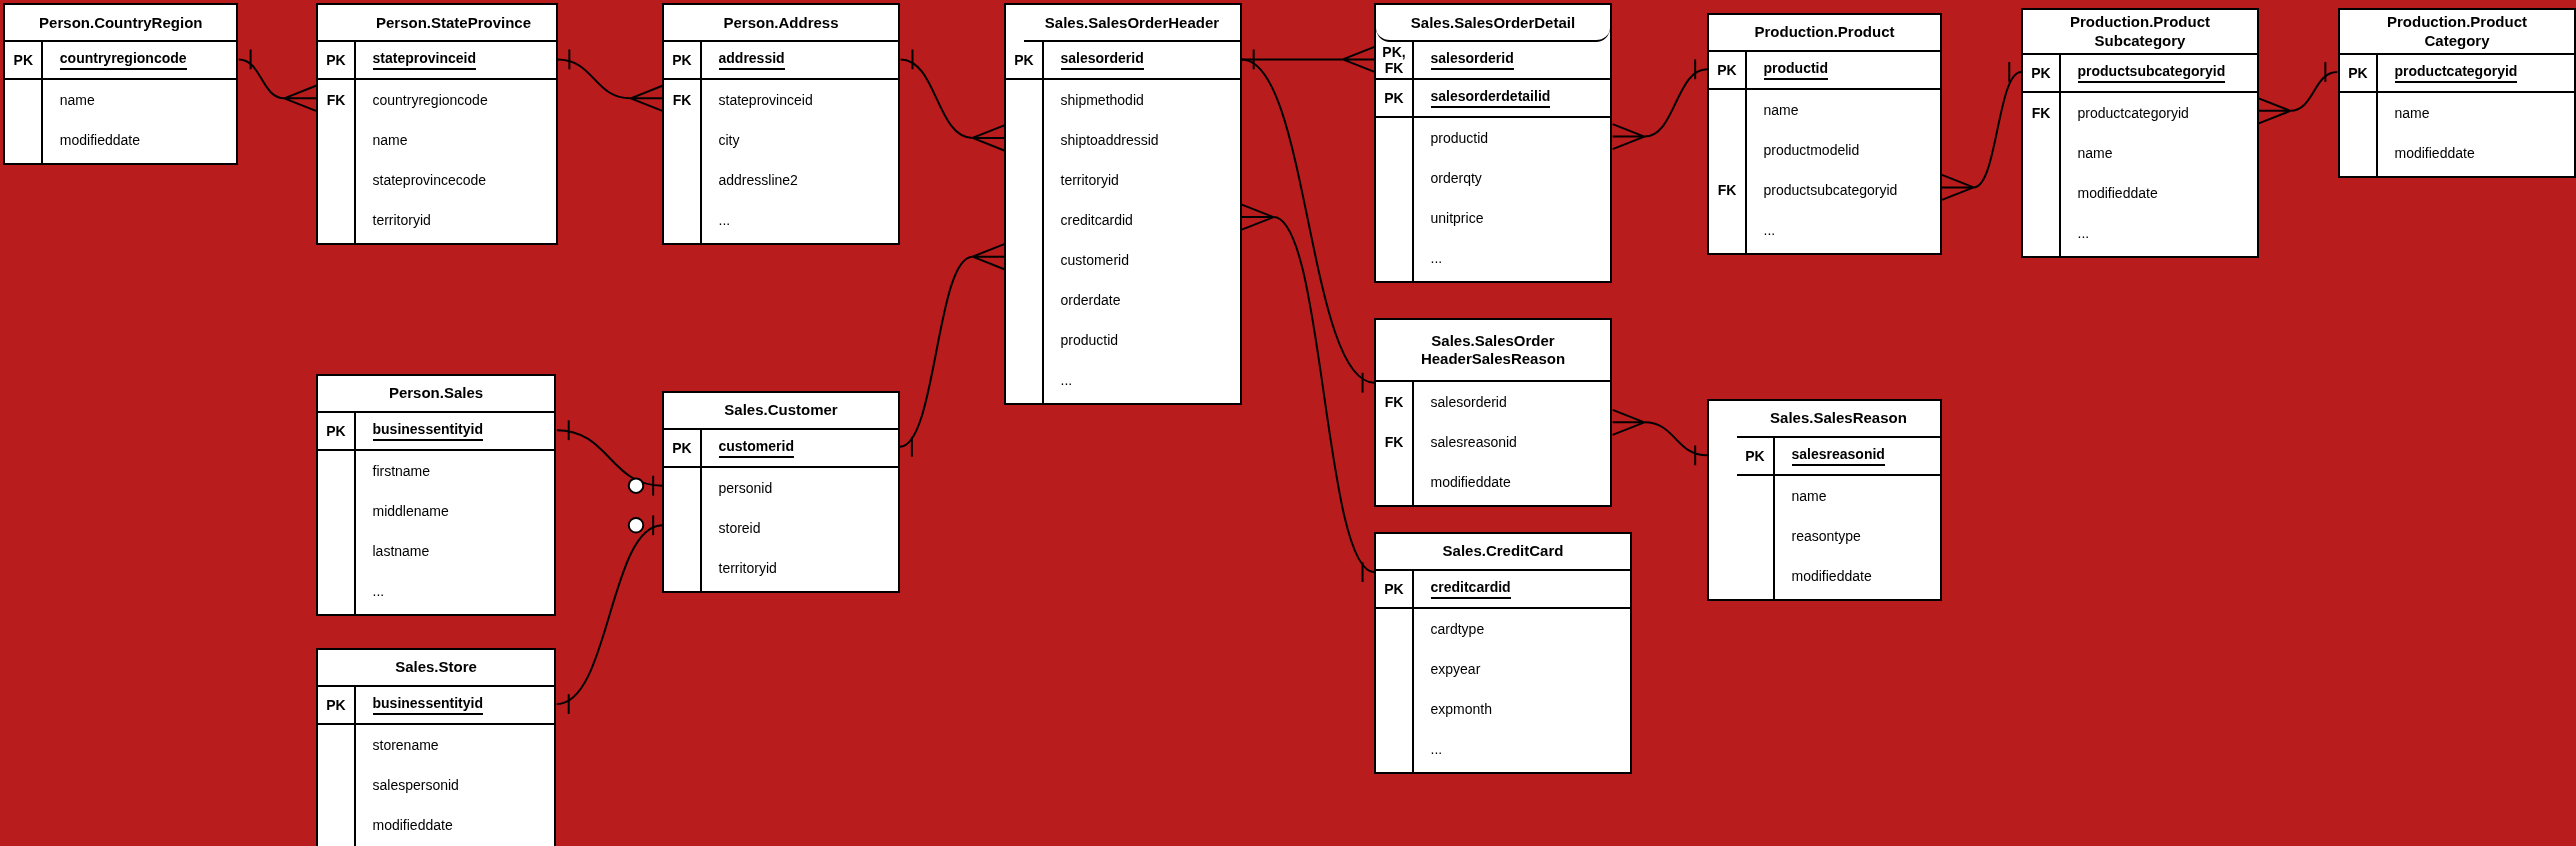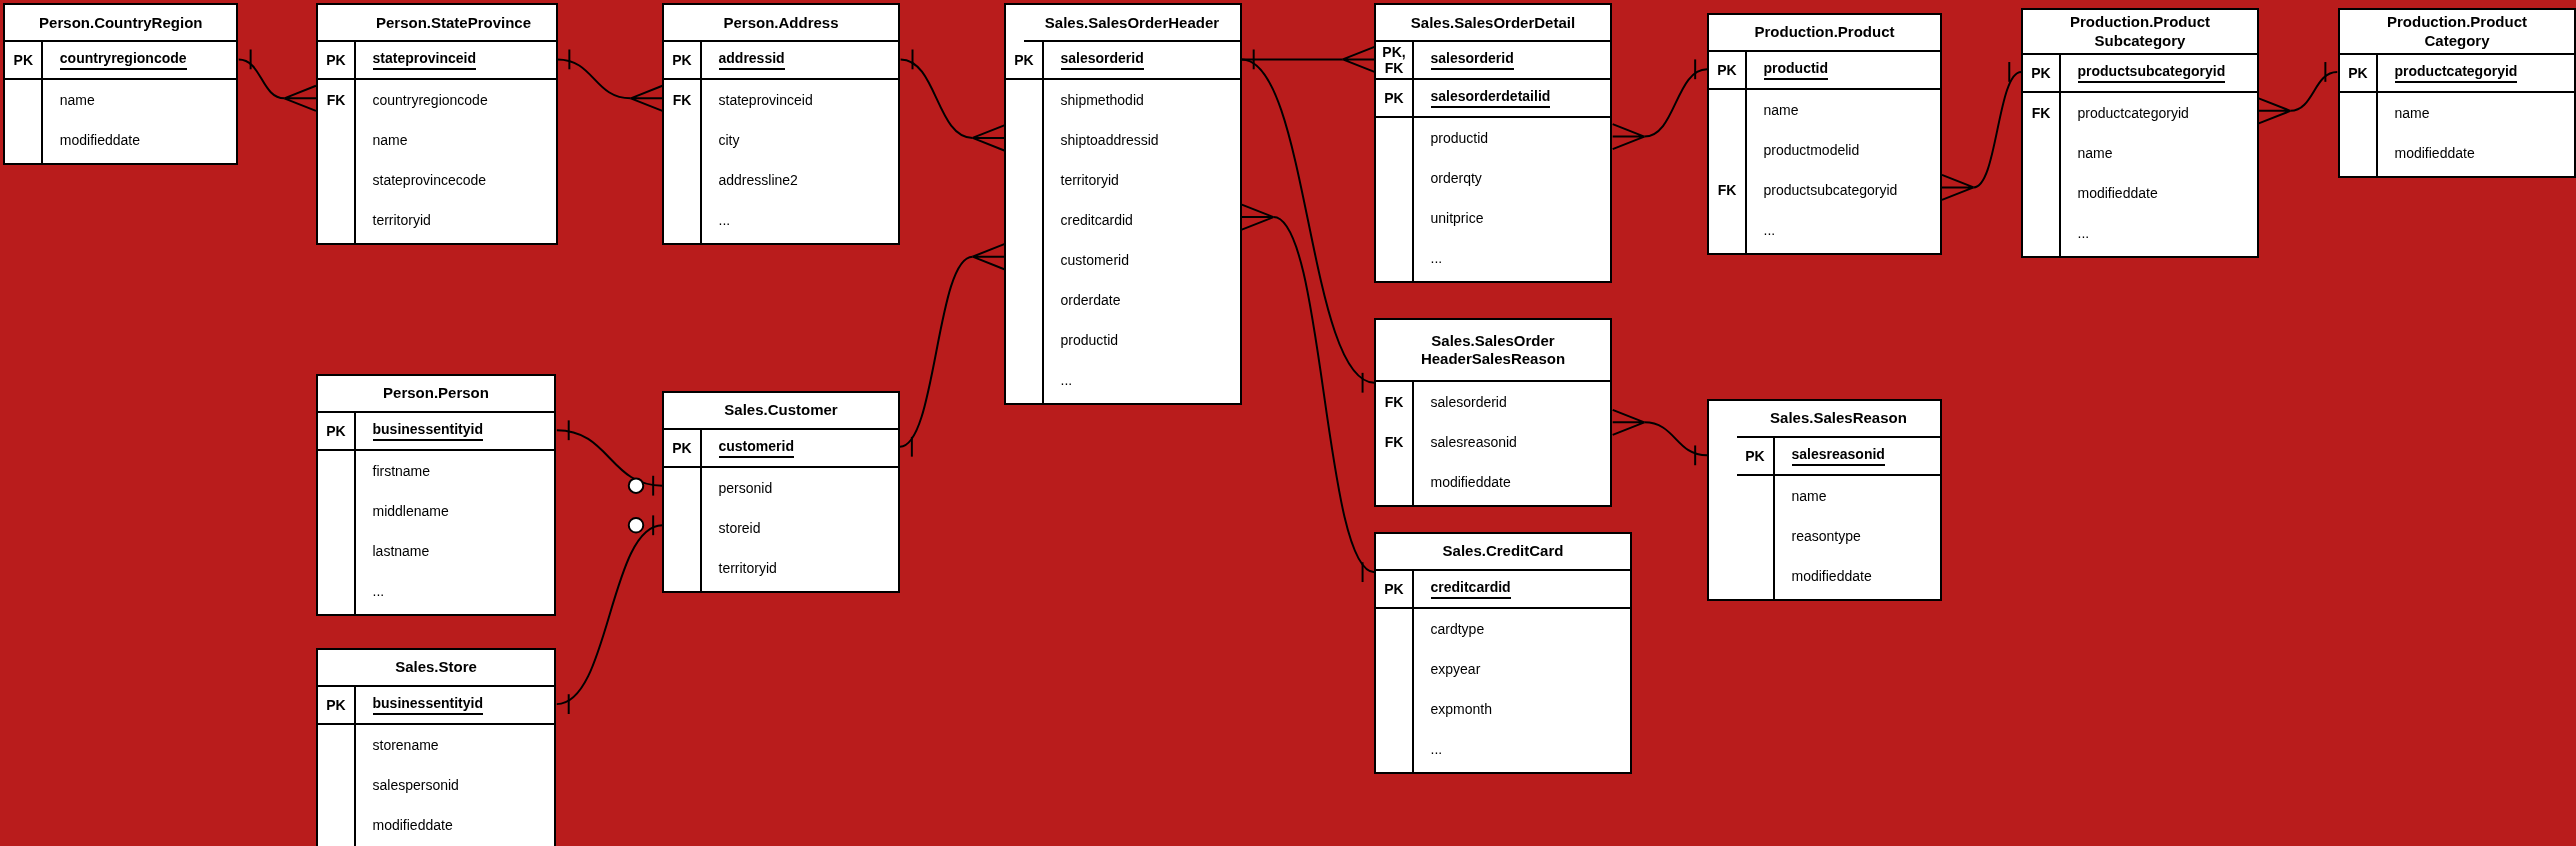--- a/index.html
+++ b/index.html
@@ -185,21 +185,21 @@
           </div>
         </div>
         <div class="erow" style="height: 2.6px;">
           <div class="kcell"></div>
           <div class="ncell">
             <span></span>
           </div>
         </div>
       </div>
       <div class="entity" style="left: 1374px; top: 3.3px; width: 238px;">
-        <div class="etitle" style="height: 37px;">Sales.SalesOrderDetail</div>
+        <div class="etitle" style="height: 37px; border-radius: 14px;">Sales.SalesOrderDetail</div>
         <div class="erow keyed">
           <div class="kcell">PK,
 FK</div>
           <div class="ncell">
             <span class="pkname">salesorderid</span>
           </div>
         </div>
         <div class="erow keyed">
           <div class="kcell">PK</div>
           <div class="ncell">
@@ -338,21 +338,21 @@
           </div>
         </div>
         <div class="erow" style="height: 2.6px;">
           <div class="kcell"></div>
           <div class="ncell">
             <span></span>
           </div>
         </div>
       </div>
       <div class="entity" style="left: 316px; top: 374px; width: 240px;">
-        <div class="etitle" style="height: 37px;">Person.Person</div>
+        <div class="etitle" style="height: 37px;">Person.Sales</div>
         <div class="erow keyed">
           <div class="kcell">PK</div>
           <div class="ncell">
             <span class="pkname">businessentityid</span>
           </div>
         </div>
         <div class="erow">
           <div class="kcell"></div>
           <div class="ncell">
             <span>firstname</span>

